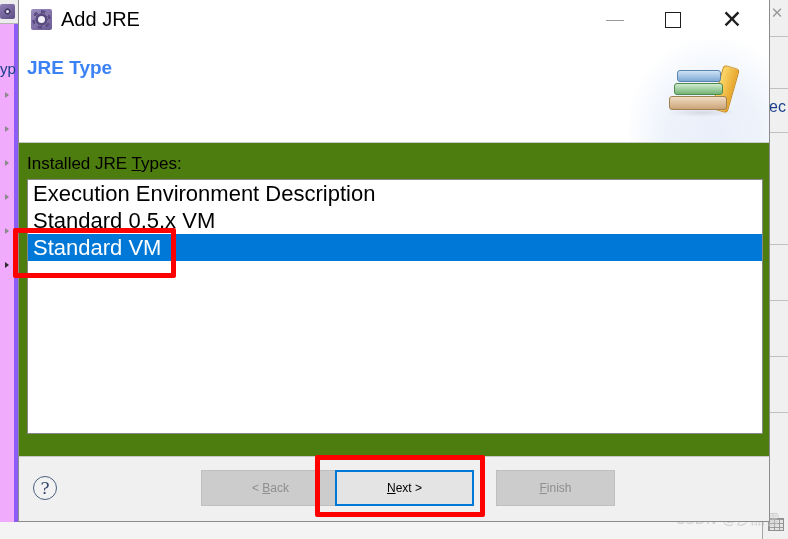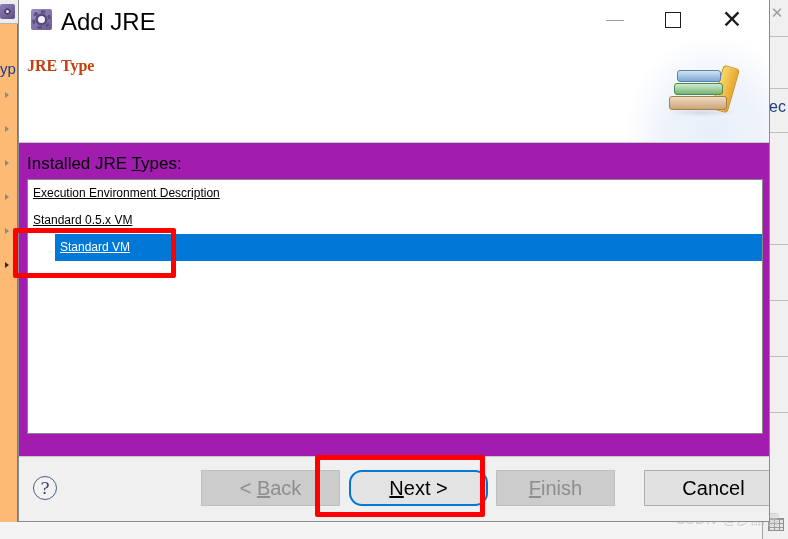--- a/index.html
+++ b/index.html
@@ -19,22 +19,22 @@
   
   .bg-root {
     position: absolute;
     inset: 0;
     background: #f4f4f4;
   }
   .bg-left-strip {
     position: absolute;
     left: 0; top: 0;
     width: 18px; height: 522px;
-    background: #fdba74;
-    border-right: 1px solid #8b5cf6;
+    background: #f0abfc;
+    border-right: 4px solid #8b5cf6;
     box-sizing: border-box;
   }
   .bg-left-header {
     position: absolute;
     left: 0; top: 0;
     width: 18px; height: 24px;
     background: #ededed;
     border-bottom: 1px solid #b4b4b4;
     box-sizing: border-box;
   }
@@ -224,21 +224,21 @@
         #5d4d86 0 8%, transparent 8% 16.6%,
         #5d4d86 16.6% 25%, transparent 25% 33%,
         #5d4d86 33% 41%, transparent 41% 50%,
         #5d4d86 50% 58%, transparent 58% 66%,
         #5d4d86 66% 75%, transparent 75% 83%,
         #5d4d86 83% 91%, transparent 91% 100%);
   }
   .title-text {
     position: absolute;
     left: 42px; top: 8px;
-    font-size: 24px;
+    font-size: 20px;
     color: #000;
     white-space: nowrap;
   }
   .winbtn {
     position: absolute;
     top: 0;
     width: 46px;
     height: 32px;
     background: transparent;
     border: none;
@@ -276,24 +276,23 @@
   .header-area {
     position: relative;
     height: 102px;
     background: #ffffff;
     border-bottom: 1px solid #c9c9c9;
     overflow: hidden;
   }
   .header-title {
     position: absolute;
     left: 8px; top: 17px;
-    font-size: 16px;
+    font-size: 19px;
     font-weight: bold;
-    color: #c2410c;
-    font-family: Liberation Serif, serif;
+    color: #3b82f6;
   }
   .header-desc {
     position: absolute;
     left: 8px; top: 57px;
     font-size: 18px;
     color: #000;
   }
   .header-banner {
     position: absolute;
     right: 0; top: 0;
@@ -336,21 +335,21 @@
     position: absolute;
     left: 0px; top: 42px;
     width: 70px; height: 9px;
     border-radius: 50%;
     background: radial-gradient(ellipse,#d4d9e2 0%, rgba(212,217,226,0) 70%);
   }
 
   .body-area {
     position: relative;
     height: 313px;
-    background: #a21caf;
+    background: #4d7c0f;
     padding-left: 21px;
   }
   .list-label {
     position: absolute;
     left: 8px; top: 11px;
     font-size: 17px;
     color: #000;
     white-space: nowrap;
   }
   .list-label u { text-decoration: underline; }
@@ -362,30 +361,28 @@
     height: 255px;
     background: #ffffff;
     border: 1px solid #878787;
     box-sizing: border-box;
     overflow: hidden;
   }
   .list-item {
     height: 27px;
     line-height: 27px;
     padding-left: 5px;
-    font-size: 12px;
+    font-size: 22px;
     color: #000;
     white-space: nowrap;
     box-sizing: border-box;
-    text-decoration: underline;
   }
   .list-item.selected {
     background: #0078d7;
     color: #ffffff;
-    margin-left: 27px;
   }
 
   .footer-area {
     position: relative;
     height: 65px;
     background: #f0f0f0;
     border-top: 1px solid #c9c9c9;
   }
   .help-btn {
     position: absolute;
@@ -400,41 +397,41 @@
     text-align: center;
     font-family: "DejaVu Serif", serif;
     padding: 0;
     cursor: default;
     box-sizing: border-box;
   }
   .btn {
     position: absolute;
     top: 13px;
     height: 36px;
-    font-size: 20px;
+    font-size: 12px;
     font-family: "Liberation Sans", sans-serif;
     background: #e1e1e1;
     border: 1px solid #adadad;
     color: #000;
     box-sizing: border-box;
     cursor: default;
     padding: 0;
   }
   .btn u { text-decoration: underline; }
   .btn.disabled {
     background: #cccccc;
     border-color: #bfbfbf;
     color: #8e8e8e;
   }
   .btn.focused {
     border: 2px solid #0078d7;
     background: #e4e4e4;
   }
   .btn-back   { left: 182px;  width: 139px; }
-  .btn-next   { left: 330px;  width: 139px; border-radius: 13px; }
+  .btn-next   { left: 316px;  width: 139px; }
   .btn-finish { left: 477px;  width: 119px; }
   .btn-cancel { left: 625px;  width: 139px; }
 
   
   .annot {
     position: absolute;
     border: 5px solid #ff0000;
     box-sizing: border-box;
     pointer-events: none;
     border-radius: 2px;
@@ -524,20 +521,19 @@
 
     <div class="footer-area">
       <button class="help-btn">?</button>
 
       <button class="btn btn-back disabled"><span>&lt; </span><u>B</u><span>ack</span></button>
 
       <button class="btn btn-next focused"><span></span><u>N</u><span>ext &gt;</span></button>
 
       <button class="btn btn-finish disabled"><span></span><u>F</u><span>inish</span></button>
 
-      <button class="btn btn-cancel"><span></span><u></u><span>Cancel</span></button>
     </div>
   </div>
 
   <div class="annot annot-list"></div>
   <div class="annot annot-next"></div>
 
 </div>
 
 </body></html>

